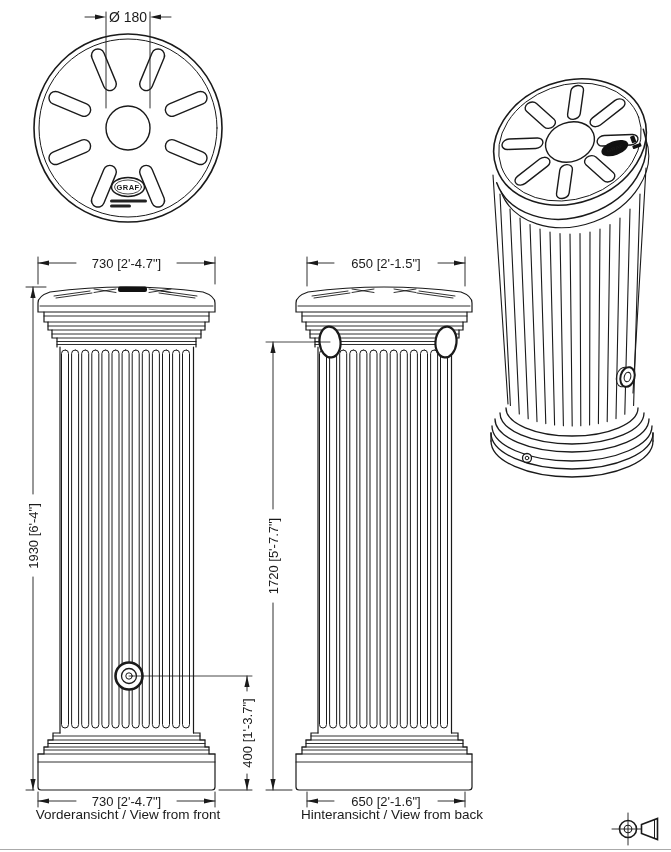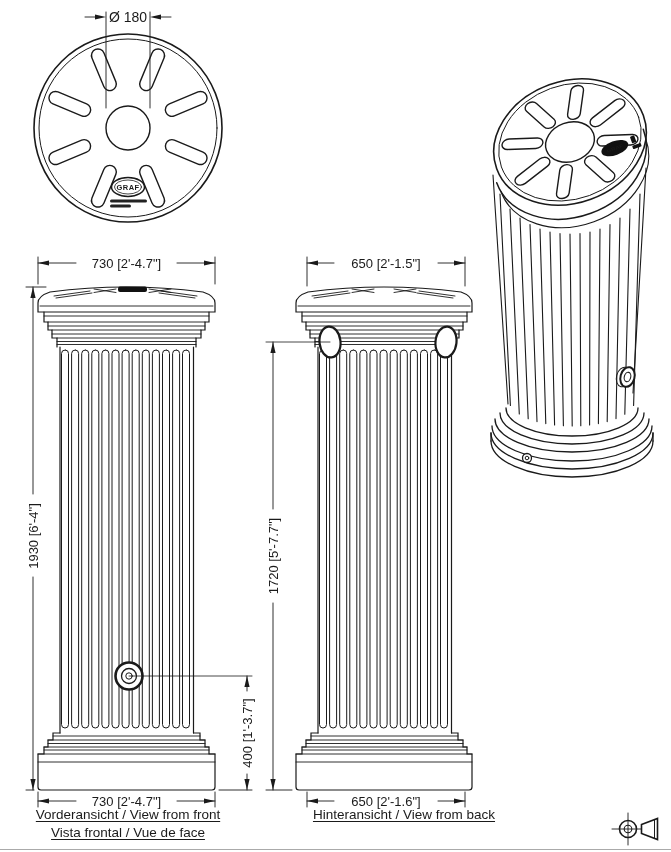--- a/index.html
+++ b/index.html
@@ -3,21 +3,21 @@
 <meta charset="utf-8">
 <style>
   html,body{margin:0;padding:0;background:#ffffff;}
   #sheet{position:relative;width:671px;height:852px;background:#ffffff;overflow:hidden;
          font-family:"Liberation Sans",sans-serif;}
   svg{position:absolute;left:0;top:0;}
   svg text{font-family:"Liberation Sans",sans-serif;fill:#1a1a1a;}
   .dimtxt{font-size:13px;}
   .diatxt{font-size:14px;}
   .caption{position:absolute;top:806px;text-align:center;font-size:13.5px;color:#1a1a1a;line-height:18px;}
-  .caption span{text-decoration:underline;text-underline-offset:2px;}
+  .caption span{text-underline-offset:2px;}
   .cap-line{display:block;}
 </style>
 </head>
 <body>
 
 <div id="sheet">
 <svg width="671" height="852" viewBox="0 0 671 852">
   <g stroke="#1a1a1a" fill="none" stroke-width="1.2" stroke-linecap="round">
 
     <g>
@@ -350,18 +350,17 @@
       <path d="M641.5,824.5 L657.5,818.5 L657.5,839.5 L641.5,833.5 Z" fill="#fff" stroke-width="1.6"></path>
       <path d="M654.5,819.8 L654.5,838.3" stroke-width="1"></path>
     </g>
 
     <path d="M0,849.5 L671,849.5" stroke="#aaaaaa" stroke-width="1"></path>
   </g>
 </svg>
 
 <div class="caption" style="left:18px;width:220px;">
   <span class="cap-line">Vorderansicht / View from front</span>
-  <span class="cap-line">Vista frontal / Vue de face</span>
 </div>
-<div class="caption" style="left:294px;width:220px;">
+<div class="caption" style="left:282px;width:220px;">
   <span class="cap-line">Hinteransicht  / View from back</span>
 </div>
 </div>
 
 </body></html>

